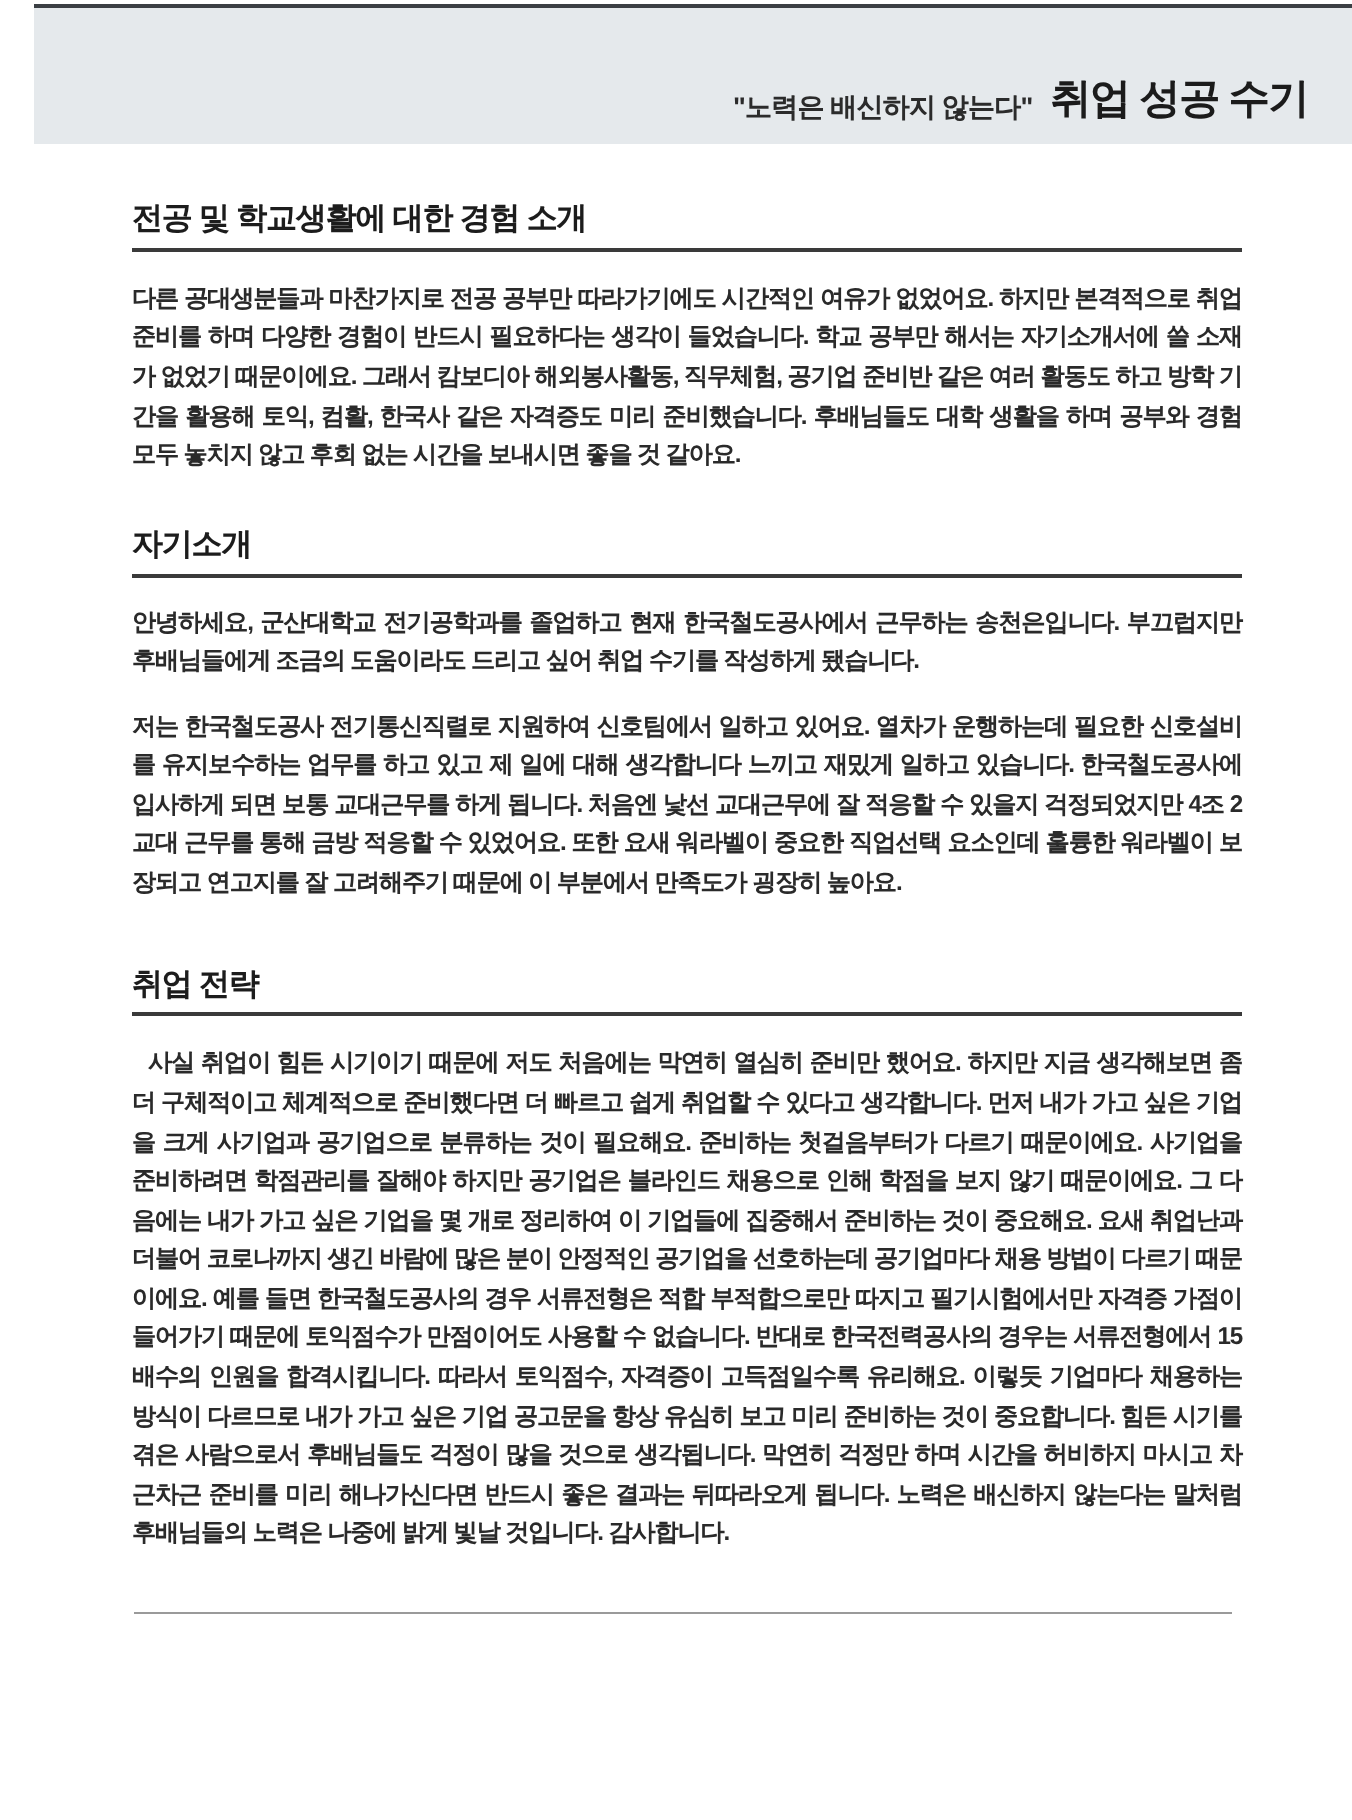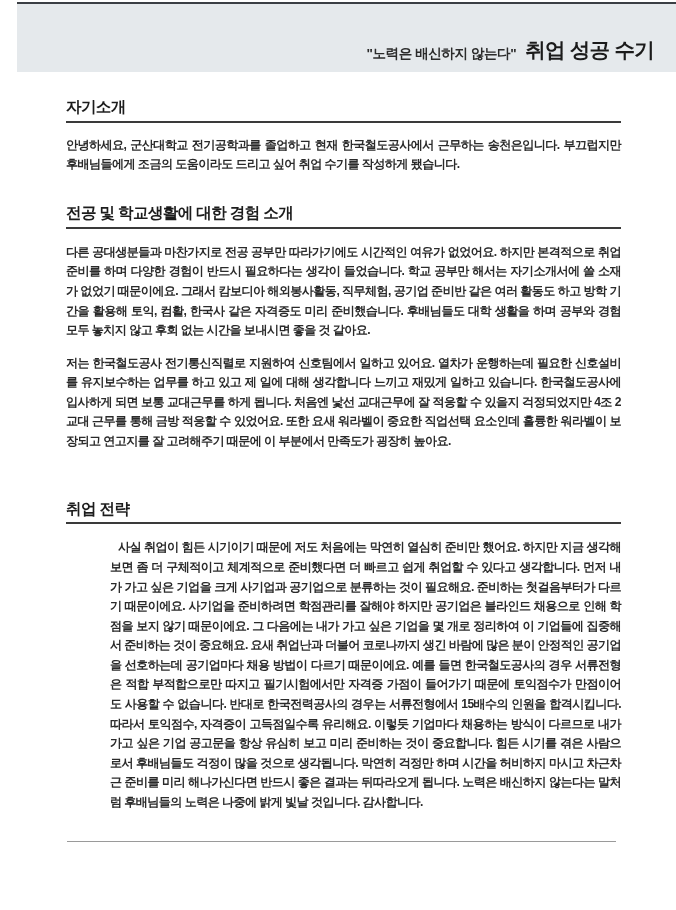--- a/index.html
+++ b/index.html
@@ -97,49 +97,49 @@
   
   .sec-intro .section-heading { margin-top: 26px; }
   .sec-intro .section-body { margin-top: 13px; }
 
   .sec-major .section-heading { margin-top: 29px; }
   .sec-major .section-body { margin-top: 14px; }
 
   .sec-job .section-heading { margin-top: 31px; }
   .sec-job .section-body { margin-top: 13px; }
 
-  .sec-strategy .section-heading { margin-top: 48px; }
-  .sec-strategy .section-body { margin-top: 14px; text-indent: 8px; margin-left: 44px; }
+  .sec-strategy .section-heading { margin-top: 32px; }
+  .sec-strategy .section-body { margin-top: 14px; text-indent: 8px; }
 
   .footer-rule {
     margin: 29px 5px 0 1px;
     height: 0;
     border-top: 1.3px solid #9a9a9a;
   }
 </style>
 </head>
 <body>
 
 <div class="page">
 
   <div class="header-band">
     <span class="header-quote">"노력은 배신하지 않는다"</span>
     <span class="header-title">취업 성공 수기</span>
   </div>
 
   <div class="content">
 
+    <div class="section sec-major">
+      <h2 class="section-heading">전공 및 학교생활에 대한 경험 소개</h2>
+      <p class="section-body">다른 공대생분들과 마찬가지로 전공 공부만 따라가기에도 시간적인 여유가 없었어요. 하지만 본격적으로 취업 준비를 하며 다양한 경험이 반드시 필요하다는 생각이 들었습니다. 학교 공부만 해서는 자기소개서에 쓸 소재가 없었기 때문이에요. 그래서 캄보디아 해외봉사활동, 직무체험, 공기업 준비반 같은 여러 활동도 하고 방학 기간을 활용해 토익, 컴활, 한국사 같은 자격증도 미리 준비했습니다. 후배님들도 대학 생활을 하며 공부와 경험 모두 놓치지 않고 후회 없는 시간을 보내시면 좋을 것 같아요.</p>
+    </div>
+
     <div class="section sec-intro">
       <h2 class="section-heading">자기소개</h2>
       <p class="section-body">안녕하세요, 군산대학교 전기공학과를 졸업하고 현재 한국철도공사에서 근무하는 송천은입니다. 부끄럽지만 후배님들에게 조금의 도움이라도 드리고 싶어 취업 수기를 작성하게 됐습니다.</p>
-    </div>
-
-    <div class="section sec-major">
-      <h2 class="section-heading">전공 및 학교생활에 대한 경험 소개</h2>
-      <p class="section-body">다른 공대생분들과 마찬가지로 전공 공부만 따라가기에도 시간적인 여유가 없었어요. 하지만 본격적으로 취업 준비를 하며 다양한 경험이 반드시 필요하다는 생각이 들었습니다. 학교 공부만 해서는 자기소개서에 쓸 소재가 없었기 때문이에요. 그래서 캄보디아 해외봉사활동, 직무체험, 공기업 준비반 같은 여러 활동도 하고 방학 기간을 활용해 토익, 컴활, 한국사 같은 자격증도 미리 준비했습니다. 후배님들도 대학 생활을 하며 공부와 경험 모두 놓치지 않고 후회 없는 시간을 보내시면 좋을 것 같아요.</p>
     </div>
 
     <div class="section sec-job">
       <p class="section-body">저는 한국철도공사 전기통신직렬로 지원하여 신호팀에서 일하고 있어요. 열차가 운행하는데 필요한 신호설비를 유지보수하는 업무를 하고 있고 제 일에 대해 생각합니다 느끼고 재밌게 일하고 있습니다. 한국철도공사에 입사하게 되면 보통 교대근무를 하게 됩니다. 처음엔 낯선 교대근무에 잘 적응할 수 있을지 걱정되었지만 4조 2교대 근무를 통해 금방 적응할 수 있었어요. 또한 요새 워라벨이 중요한 직업선택 요소인데 훌륭한 워라벨이 보장되고 연고지를 잘 고려해주기 때문에 이 부분에서 만족도가 굉장히 높아요.</p>
     </div>
 
     <div class="section sec-strategy">
       <h2 class="section-heading">취업 전략</h2>
       <p class="section-body">사실 취업이 힘든 시기이기 때문에 저도 처음에는 막연히 열심히 준비만 했어요. 하지만 지금 생각해보면 좀 더 구체적이고 체계적으로 준비했다면 더 빠르고 쉽게 취업할 수 있다고 생각합니다. 먼저 내가 가고 싶은 기업을 크게 사기업과 공기업으로 분류하는 것이 필요해요. 준비하는 첫걸음부터가 다르기 때문이에요. 사기업을 준비하려면 학점관리를 잘해야 하지만 공기업은 블라인드 채용으로 인해 학점을 보지 않기 때문이에요. 그 다음에는 내가 가고 싶은 기업을 몇 개로 정리하여 이 기업들에 집중해서 준비하는 것이 중요해요. 요새 취업난과 더불어 코로나까지 생긴 바람에 많은 분이 안정적인 공기업을 선호하는데 공기업마다 채용 방법이 다르기 때문이에요. 예를 들면 한국철도공사의 경우 서류전형은 적합 부적합으로만 따지고 필기시험에서만 자격증 가점이 들어가기 때문에 토익점수가 만점이어도 사용할 수 없습니다. 반대로 한국전력공사의 경우는 서류전형에서 15배수의 인원을 합격시킵니다. 따라서 토익점수, 자격증이 고득점일수록 유리해요. 이렇듯 기업마다 채용하는 방식이 다르므로 내가 가고 싶은 기업 공고문을 항상 유심히 보고 미리 준비하는 것이 중요합니다. 힘든 시기를 겪은 사람으로서 후배님들도 걱정이 많을 것으로 생각됩니다. 막연히 걱정만 하며 시간을 허비하지 마시고 차근차근 준비를 미리 해나가신다면 반드시 좋은 결과는 뒤따라오게 됩니다. 노력은 배신하지 않는다는 말처럼 후배님들의 노력은 나중에 밝게 빛날 것입니다. 감사합니다.</p>
     </div>

